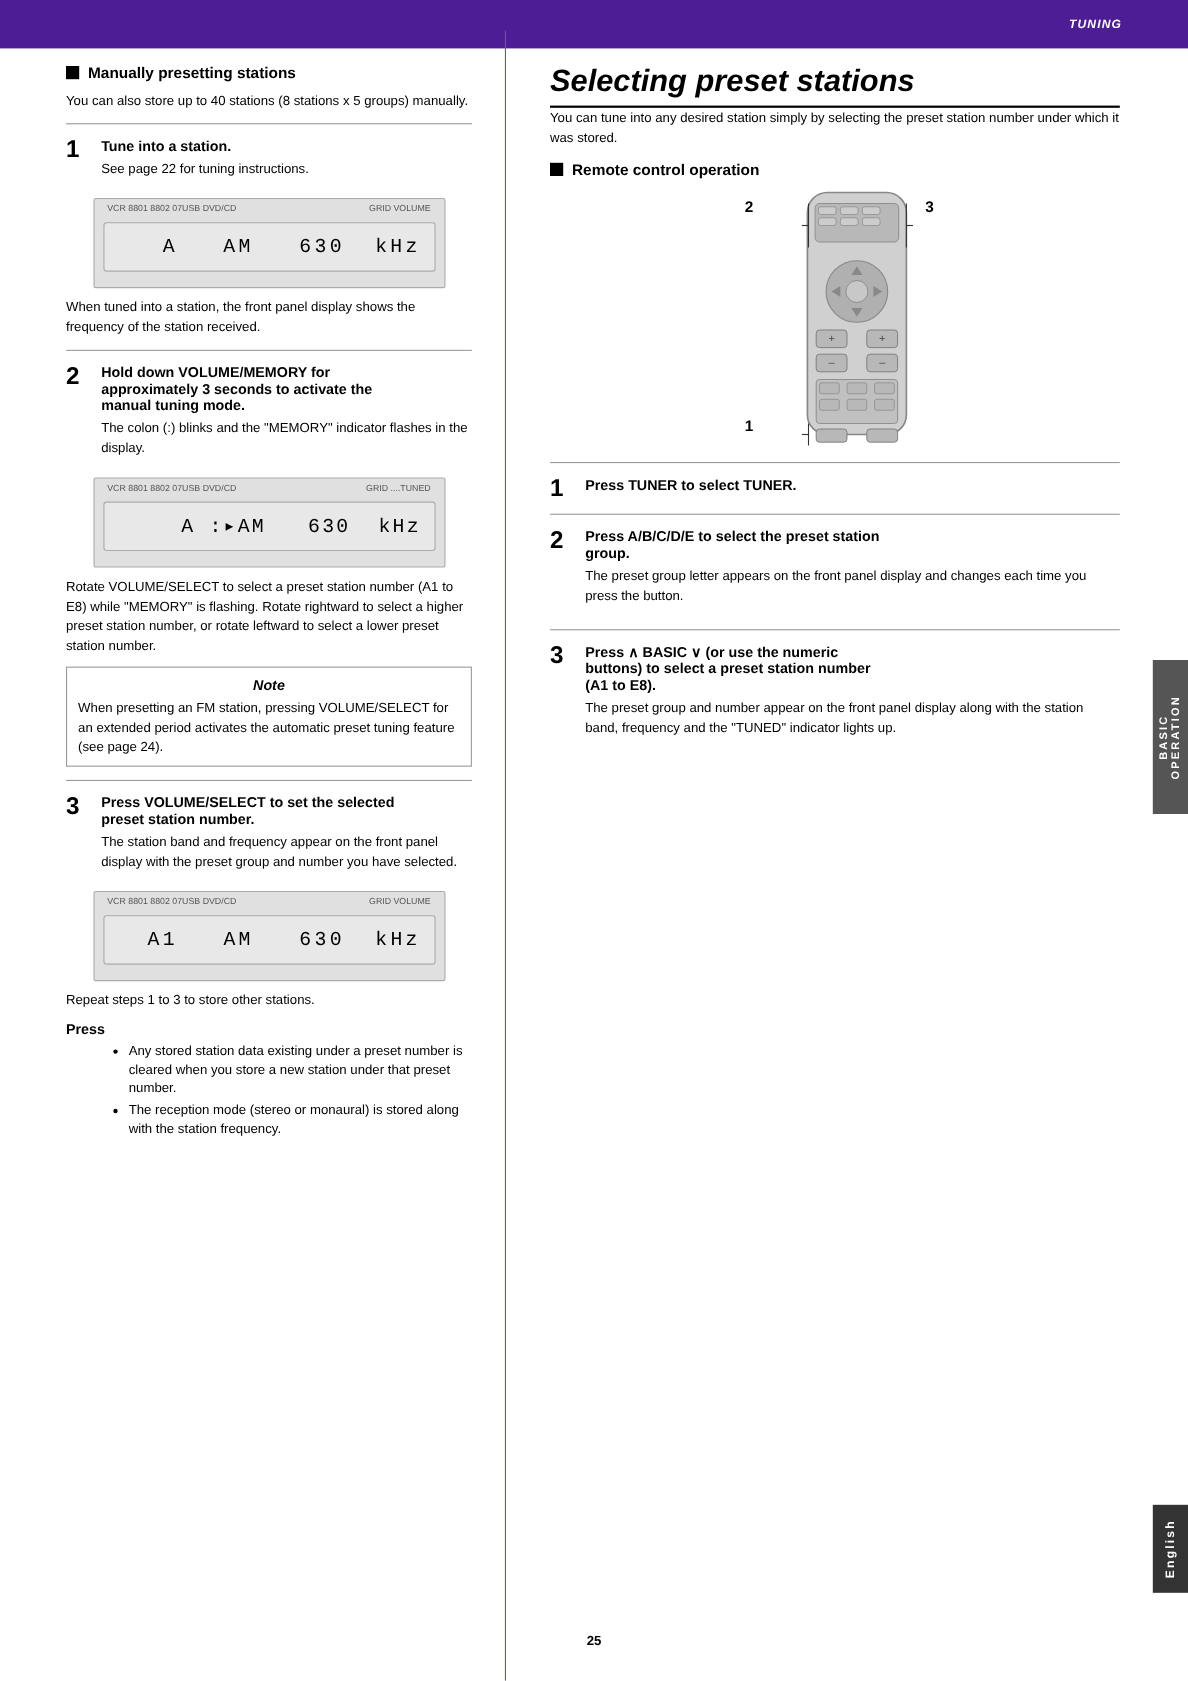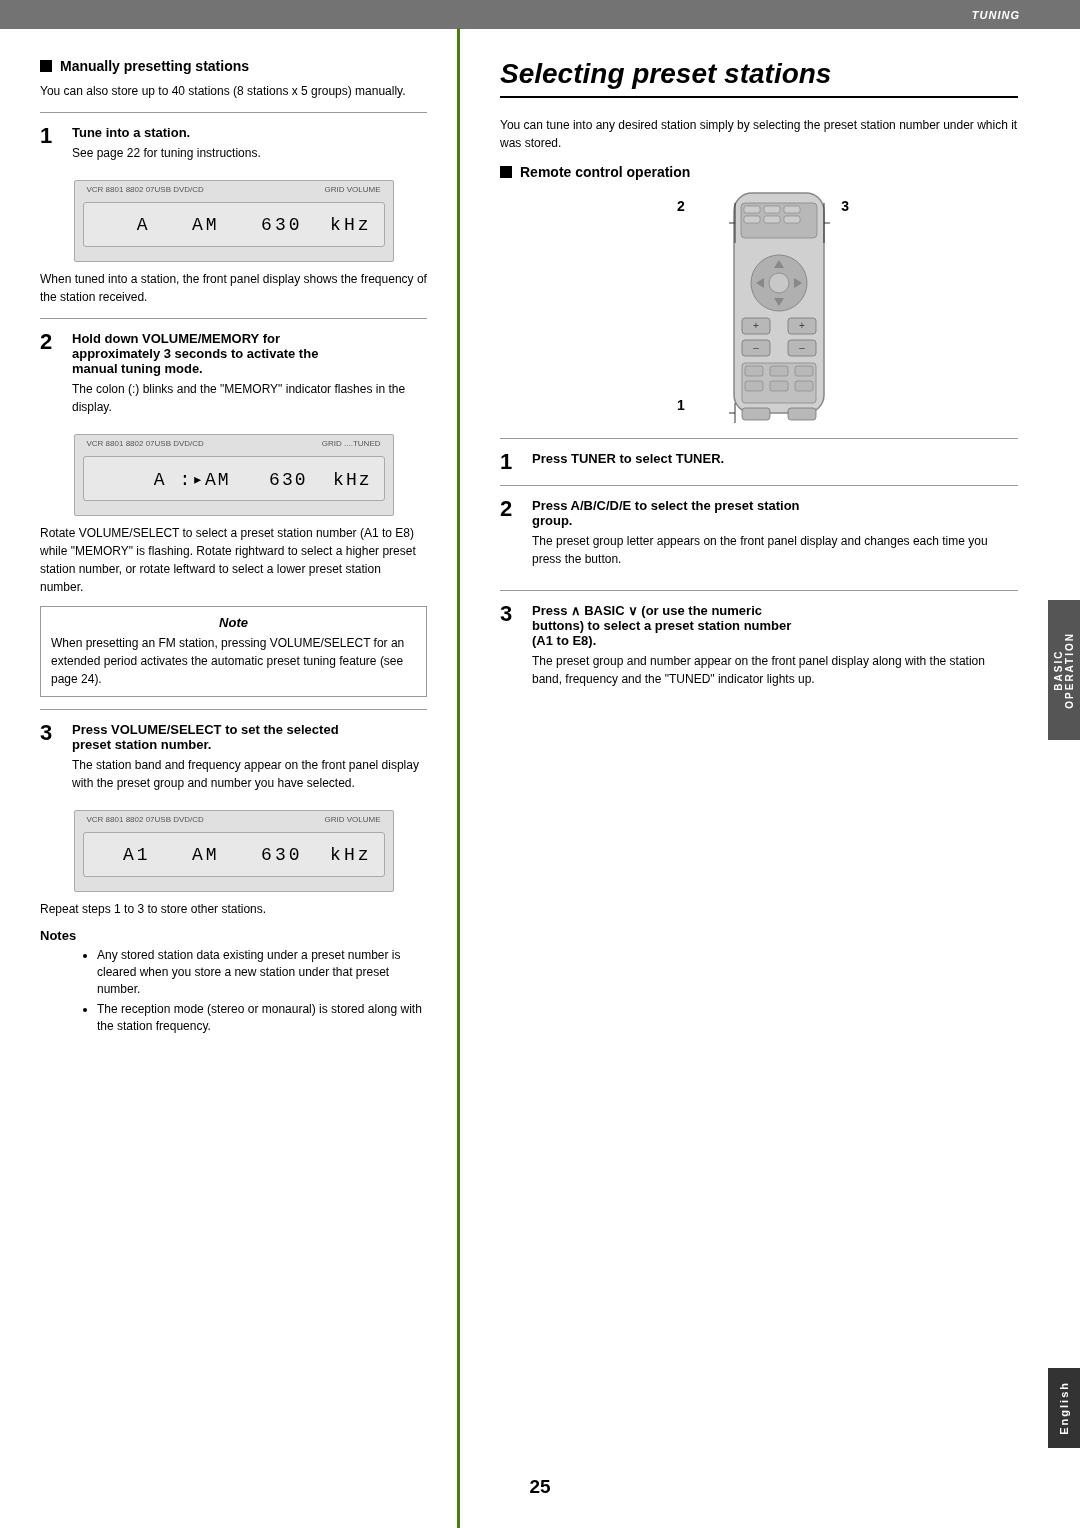--- a/index.html
+++ b/index.html
@@ -17,22 +17,22 @@
       height: 1528px;
       position: relative;
       padding: 40px 60px 40px 60px;
     }
     
     .top-bar {
       position: absolute;
       top: 0;
       left: 0;
       right: 0;
-      height: 29px;
-      background: #737373;
+      height: 44px;
+      background: #4c1d95;
       display: flex;
       align-items: center;
       justify-content: flex-end;
       padding-right: 60px;
     }
     .top-bar-text {
       color: #fff;
       font-size: 11px;
       font-style: italic;
       font-weight: bold;
@@ -85,22 +85,22 @@
       position: absolute;
       top: 28px;
       left: 0;
       right: 32px;
       bottom: 0;
       display: flex;
     }
     
     .left-col {
       width: 460px;
-      padding: 30px 30px 30px 40px;
-      border-right: 3px solid #4d7c0f;
+      padding: 30px 30px 30px 60px;
+      border-right: 1px solid #4d7c0f;
     }
     
     .right-col {
       flex: 1;
       padding: 30px 30px 30px 40px;
     }
     
     .section-heading {
       display: flex;
       align-items: flex-start;
@@ -214,31 +214,31 @@
     }
     
     .page-title-section {
       margin-bottom: 12px;
     }
     .page-main-title {
       font-size: 28px;
       font-style: italic;
       font-weight: bold;
       color: #000;
-      margin-bottom: 18px;
+      margin-bottom: 0;
       border-bottom: 2px solid #000;
       padding-bottom: 6px;
     }
     
     .page-number {
       position: absolute;
       bottom: 30px;
       left: 50%;
       transform: translateX(-50%);
-      font-size: 19px;
+      font-size: 12px;
       font-weight: bold;
     }
     .remote-svg-container {
       position: relative;
       width: 200px;
       height: 240px;
       margin: 0 auto;
     }
   </style>
 </head>
@@ -343,21 +343,21 @@
           <span>GRID  VOLUME</span>
         </div>
         <div class="display-panel">
           <span style="font-family:'Courier New',monospace;font-size:18px;letter-spacing:3px;">A1 &nbsp; AM &nbsp; 630 &nbsp;kHz</span>
         </div>
       </div>
 
       <p class="body-text">Repeat steps 1 to 3 to store other stations.</p>
 
       <div class="notes-box">
-        <div class="notes-title">Notes</div>
+        <div class="notes-title">Press</div>
         <ul>
           <li>Any stored station data existing under a preset number is cleared when you store a new station under that preset number.</li>
           <li>The reception mode (stereo or monaural) is stored along with the station frequency.</li>
         </ul>
       </div>
 
     </div>
 
     <div class="right-col">
 

